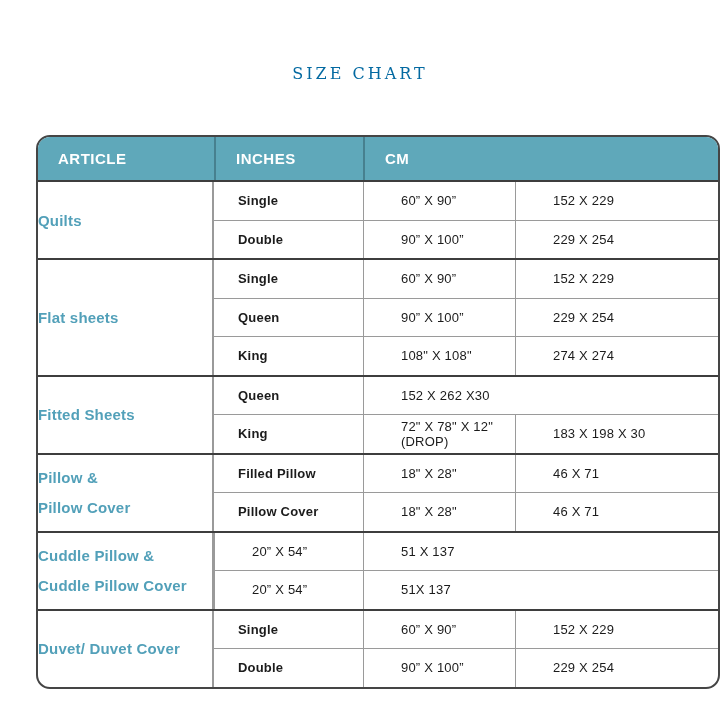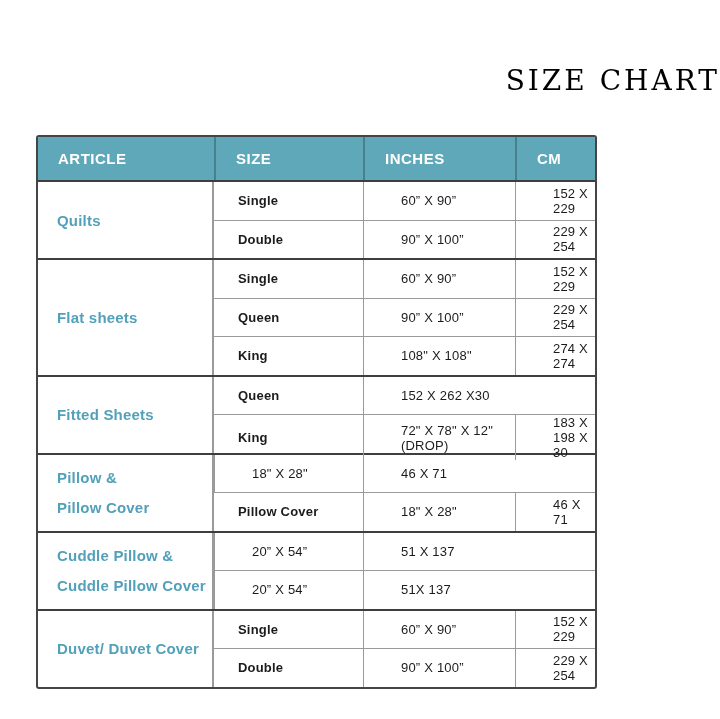--- a/index.html
+++ b/index.html
@@ -9,35 +9,35 @@
     height: 719px;
     background: #ffffff;
     overflow: hidden;
     font-family: "Liberation Sans", sans-serif;
   }
   .title {
     position: absolute;
     top: 64px;
     left: 0;
     right: 0;
-    text-align: right;
+    text-align: center;
     font-family: "DejaVu Serif", "Liberation Serif", serif;
-    font-size: 28px;
+    font-size: 16px;
     font-weight: 500;
     letter-spacing: 3px;
-    color: #000000;
+    color: #0369a1;
   }
   .size-table {
     position: absolute;
     left: 36px;
     top: 135px;
-    width: 561px;
+    width: 684px;
     box-sizing: border-box;
     border: 2px solid #454545;
-    border-radius: 3px;
+    border-radius: 14px;
     overflow: hidden;
     background: #ffffff;
   }
   .thead {
     display: grid;
     grid-template-columns: 176px 149px 152px 1fr;
     background: #5fa8ba;
     height: 43px;
   }
   .th {
@@ -56,21 +56,20 @@
     border-top: 2px solid #3e3e3e;
   }
   .article {
     width: 176px;
     box-sizing: border-box;
     border-right: 2px solid #9a9a9a;
     display: flex;
     flex-direction: column;
     justify-content: center;
     gap: 13px;
-    padding-left: 19px;
     color: #52a0b9;
     font-size: 15px;
     font-weight: 700;
     letter-spacing: 0.2px;
   }
   .rows { flex: 1; display: flex; flex-direction: column; }
   .row {
     display: grid;
     grid-template-columns: 149px 152px 1fr;
     height: 37.5px;
@@ -95,21 +94,20 @@
 <body>
 
 <div class="canvas">
 
   <div class="title">SIZE CHART</div>
 
   <div class="size-table">
 
     <div class="thead">
       <div class="th">ARTICLE</div>
-      <div class="th divided">SIZE</div>
       <div class="th divided">INCHES</div>
       <div class="th divided">CM</div>
     </div>
 
     <div class="group">
       <div class="article">
         <span>Quilts</span>
       </div>
       <div class="rows">
         <div class="row">
@@ -165,20 +163,21 @@
       </div>
     </div>
 
     <div class="group">
       <div class="article">
         <span>Pillow &amp;</span>
         <span>Pillow Cover</span>
       </div>
       <div class="rows">
         <div class="row">
+          <div class="cell size">Filled Pillow</div>
           <div class="cell inches">18" X 28"</div>
           <div class="cell cm">46 X 71</div>
         </div>
         <div class="row">
           <div class="cell size">Pillow Cover</div>
           <div class="cell inches">18" X 28"</div>
           <div class="cell cm">46 X 71</div>
         </div>
       </div>
     </div>

